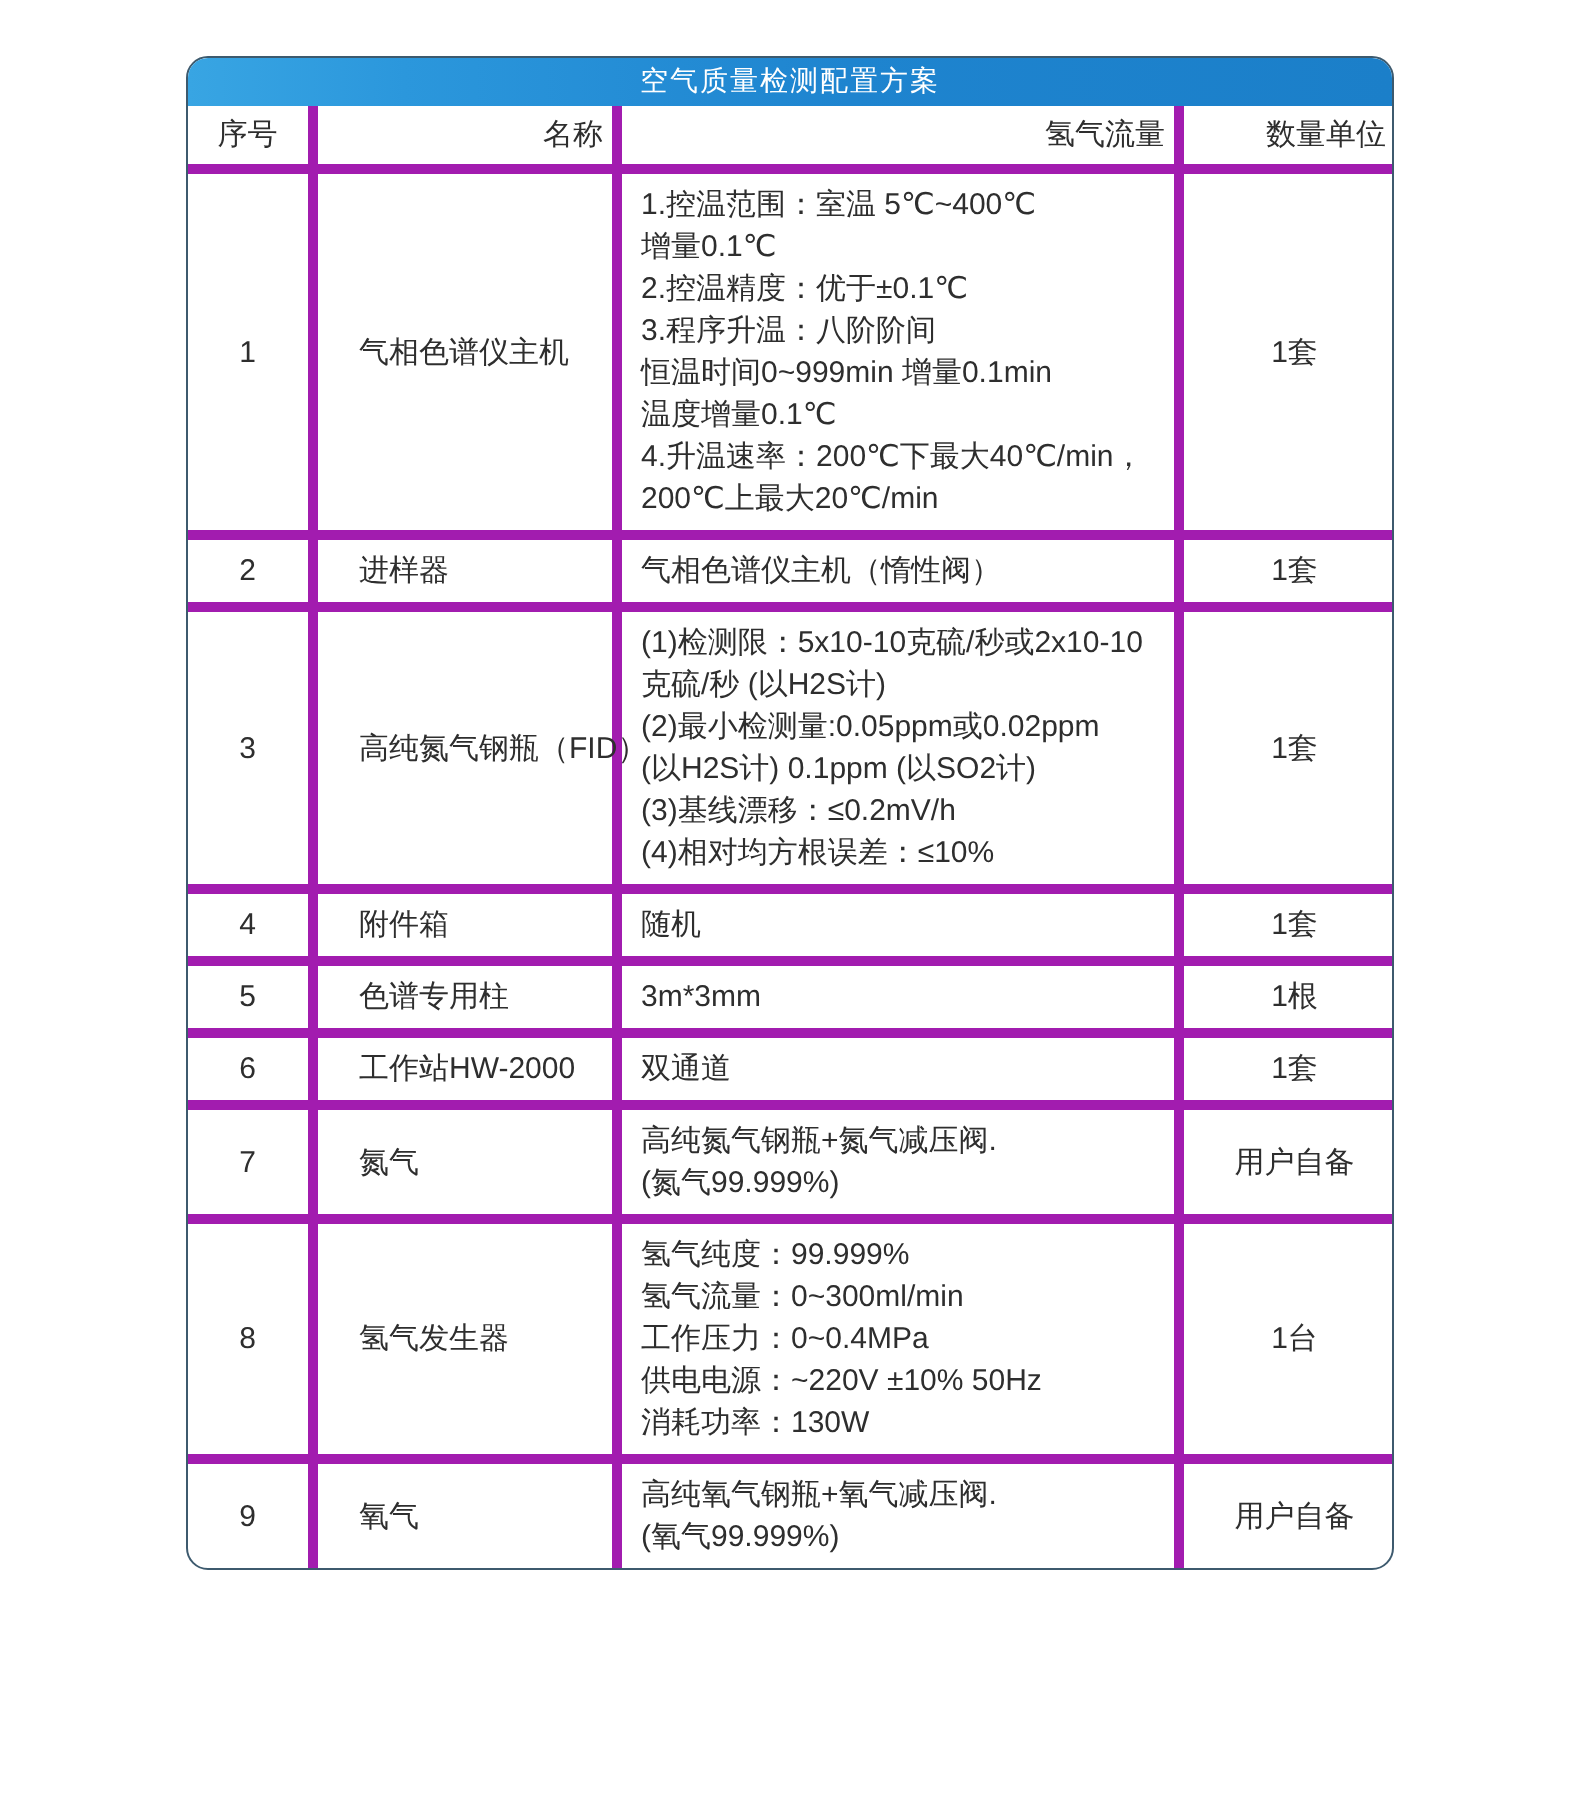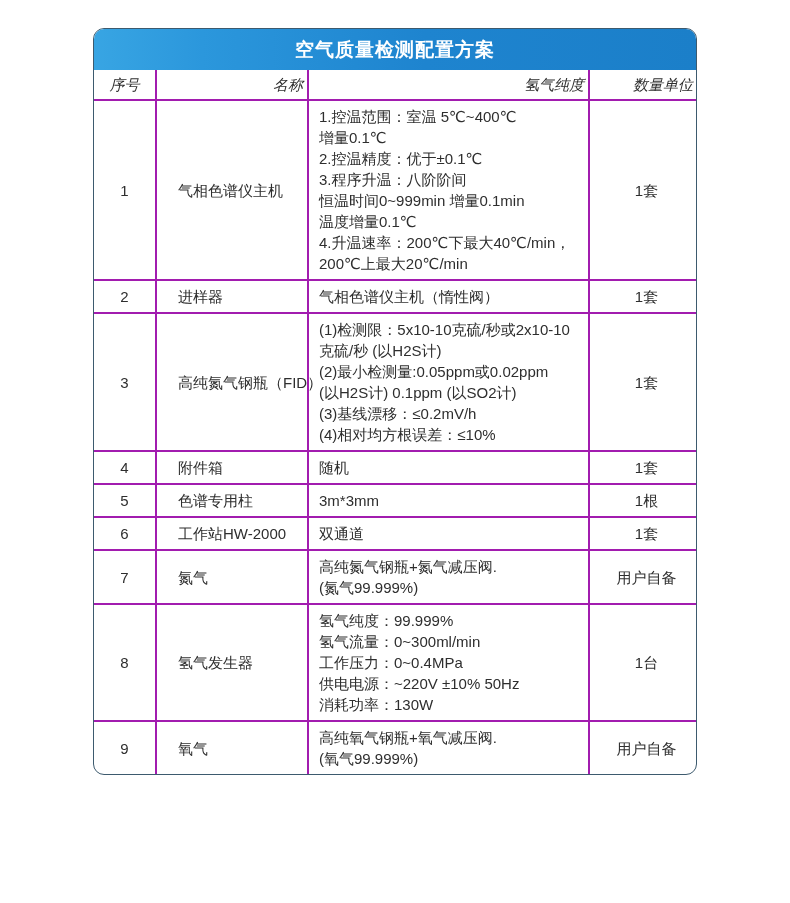--- a/index.html
+++ b/index.html
@@ -22,49 +22,49 @@
     left: 93px;
     top: 28px;
     width: 604px;
     box-sizing: border-box;
     border: 1px solid #3d5a6e;
     border-radius: 11px;
     overflow: hidden;
     background: #ffffff;
   }
   .title-band {
-    height: 41px;
+    height: 24px;
     background: linear-gradient(90deg, #38a5e3 0%, #2b97dc 18%, #1e84cf 55%, #1b7fc9 100%);
     color: #ffffff;
-    font-size: 19px;
-    font-weight: bold;
+    font-size: 14px;
+    font-weight: normal;
     display: flex;
     align-items: center;
     justify-content: center;
     letter-spacing: 1px;
   }
   table.spec-table {
     width: 100%;
     border-collapse: collapse;
     table-layout: fixed;
     font-size: 15px;
     color: #2e2e2e;
   }
   table.spec-table th,
   table.spec-table td {
-    border: 2px solid #a21caf;
+    border: 5px solid #a21caf;
     vertical-align: middle;
     line-height: 21px;
     font-weight: 400;
     box-sizing: border-box;
   }
   
   table.spec-table tr > *:first-child { border-left: none; }
   table.spec-table tr > *:last-child  { border-right: none; }
-  table.spec-table tr:first-child > * { border-top: none; font-style: italic; }
+  table.spec-table tr:first-child > * { border-top: none; }
   table.spec-table tr:last-child > *  { border-bottom: none; }
 
   col.c-no   { width: 62px; }
   col.c-name { width: 152px; }
   col.c-spec { width: 281px; }
   col.c-qty  { width: 108px; }
 
   th.h-cell {
     height: 29px;
     text-align: right;
@@ -103,21 +103,21 @@
         <col class="c-no">
           <col class="c-name">
           <col class="c-spec">
           <col class="c-qty">
       </colgroup>
 
       <tbody>
           <tr>
         <th class="h-cell h-no">序号</th>
         <th class="h-cell">名称</th>
-        <th class="h-cell">氢气纯度</th>
+        <th class="h-cell">氢气流量</th>
         <th class="h-cell">数量单位</th>
       </tr>
 
       <tr>
         <td class="no-cell">1</td>
         <td class="name-cell">气相色谱仪主机</td>
         <td class="spec-cell">1.控温范围：室温 5℃~400℃
 增量0.1℃
 2.控温精度：优于±0.1℃
 3.程序升温：八阶阶间

